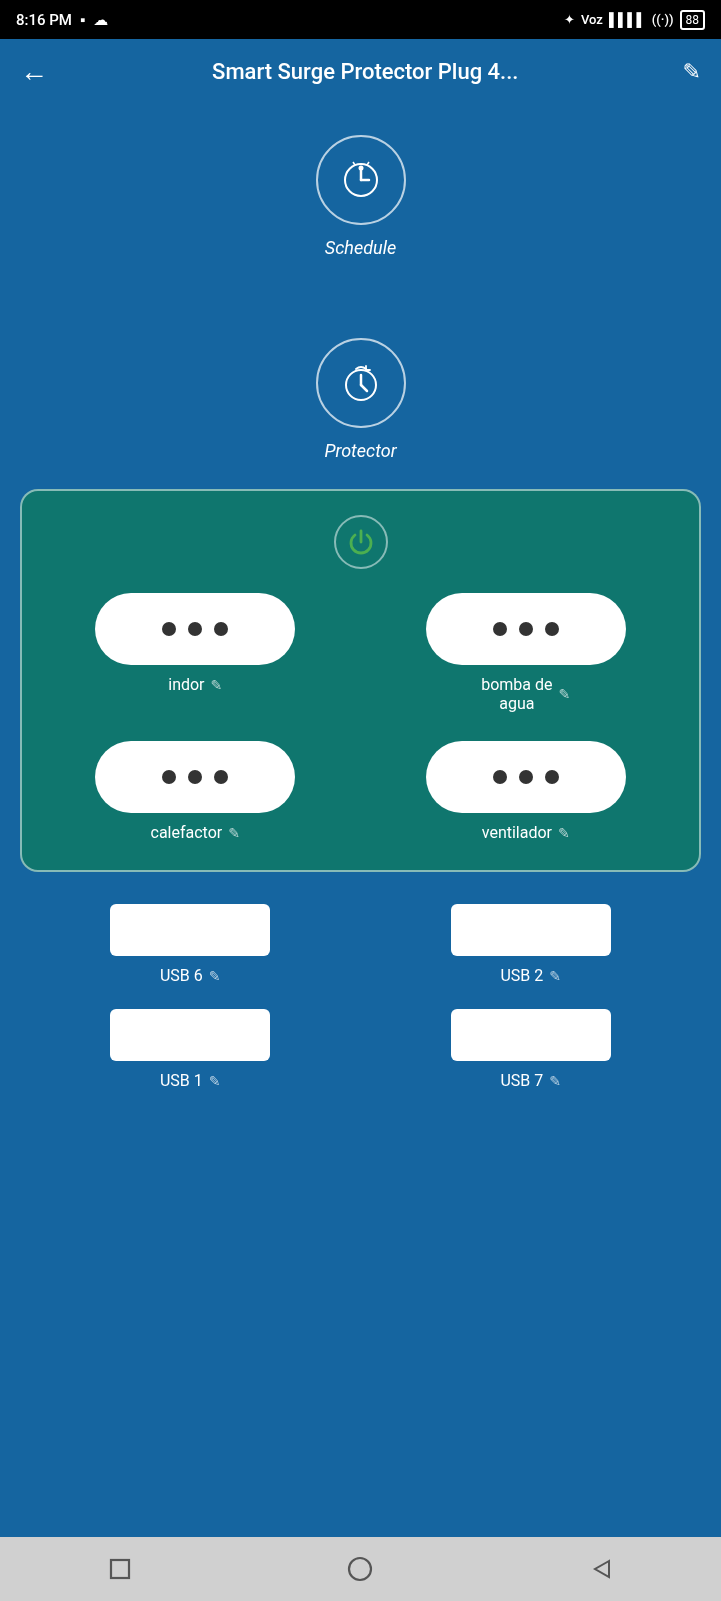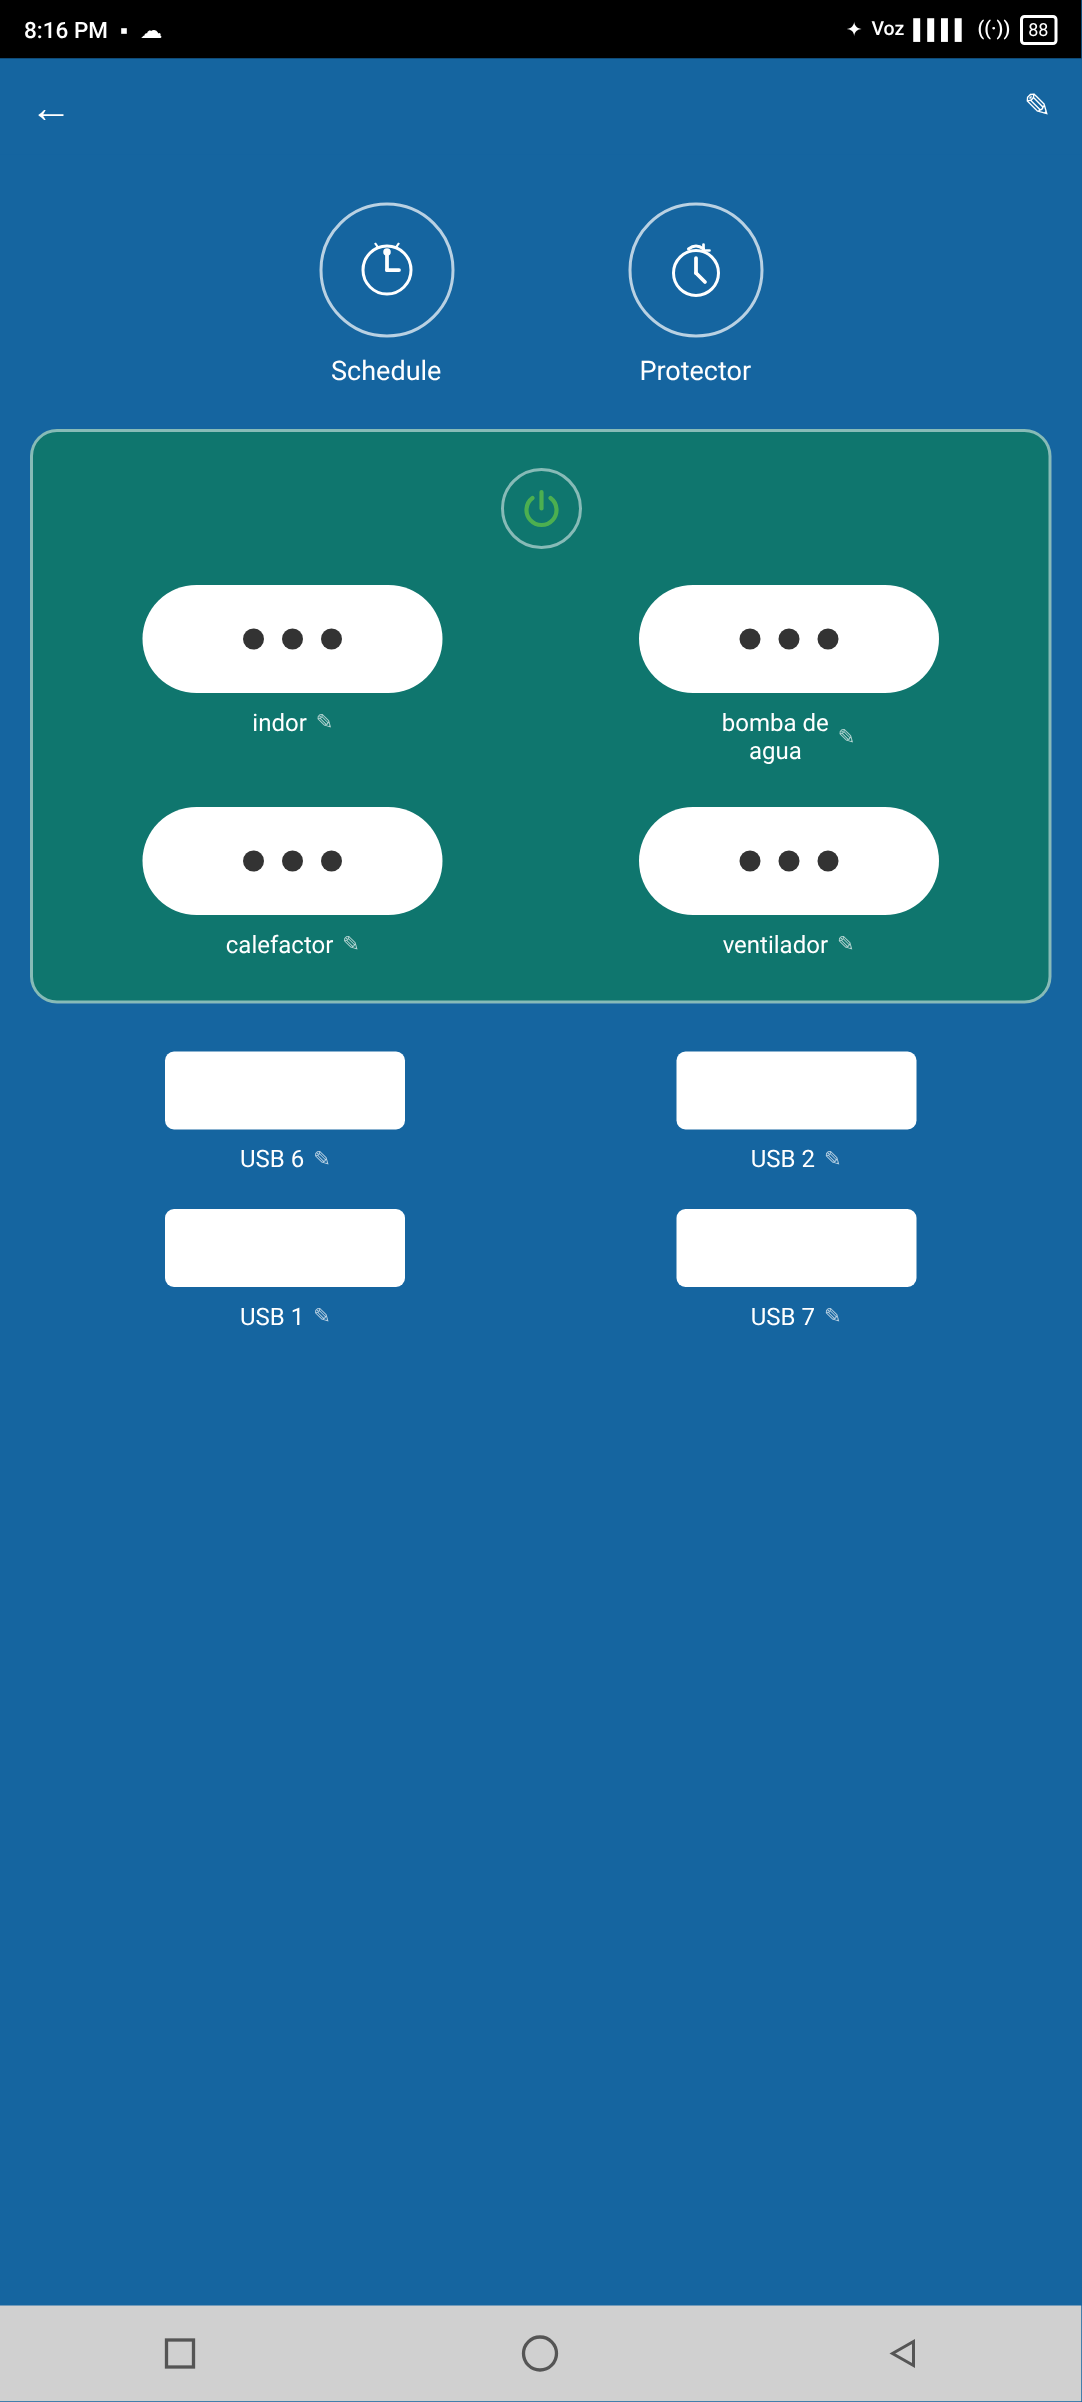--- a/index.html
+++ b/index.html
@@ -80,25 +80,26 @@
       padding: 24px 20px 20px;
       display: flex;
       flex-direction: column;
       align-items: center;
       gap: 28px;
     }
 
     
     .quick-actions {
       display: flex;
-      flex-direction: row;
-      justify-content: center;
-      gap: 116px;
+      flex-direction: column;
+      justify-content: center;
+      gap: 80px;
       width: 100%;
       margin-top: 8px;
+      font-style: italic;
     }
     .quick-action {
       display: flex;
       flex-direction: column;
       align-items: center;
       gap: 12px;
       cursor: pointer;
     }
     .quick-action-circle {
       width: 90px;
@@ -250,20 +251,21 @@
     <span>✦</span>
     <span>Voz</span>
     <span>▌▌▌▌</span>
     <span>((·))</span>
     <span class="battery-box">88</span>
   </div>
 </div>
 
 <div class="nav-bar">
   <span class="nav-back">←</span>
+  <span class="nav-title">Smart Surge Protector Plug 4...</span>
   <span class="nav-edit">✎</span>
 </div>
 
 <div class="main-content">
 
   <div class="quick-actions">
 
     <div class="quick-action">
       <div class="quick-action-circle">
 

